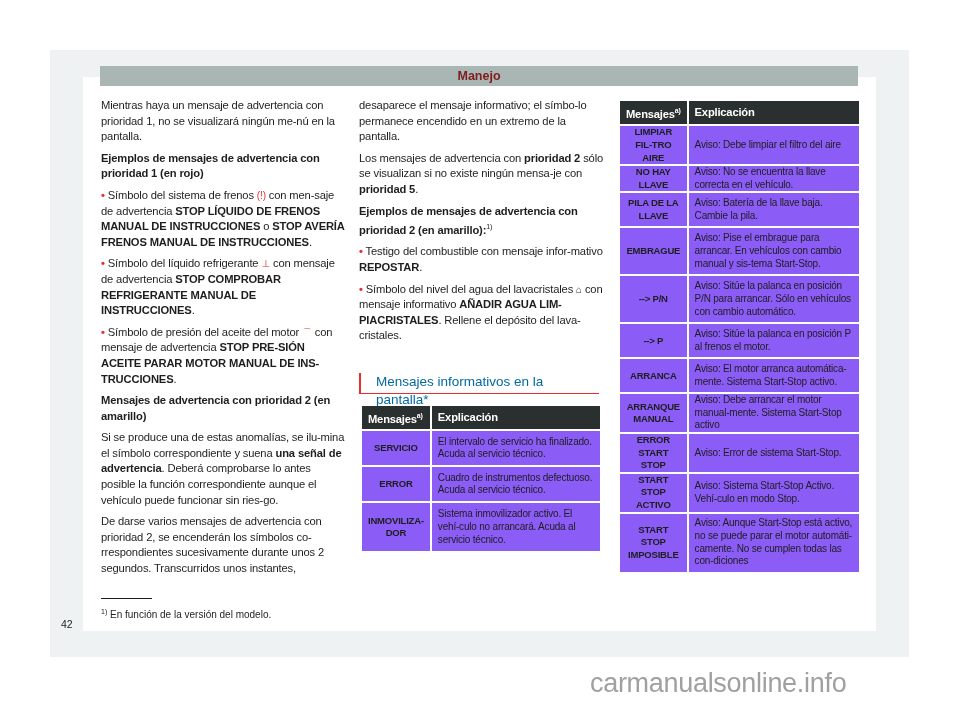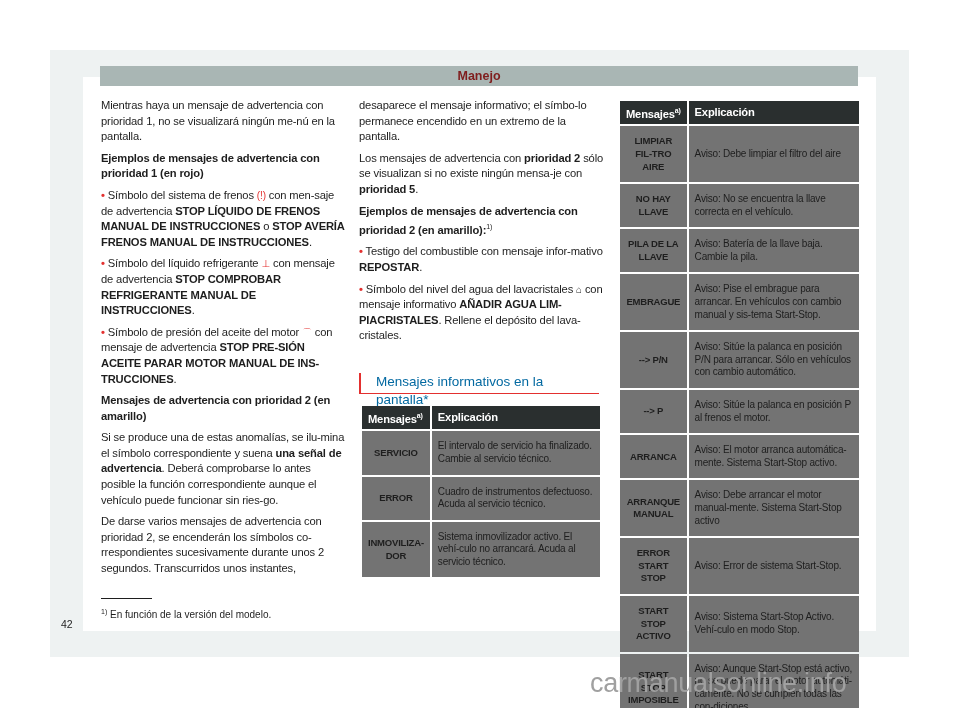--- a/index.html
+++ b/index.html
@@ -16,21 +16,21 @@
   .col b { font-weight: bold; }
   .bullet { color: #e3302f; font-weight: bold; }
   .ico { color: #e3302f; font-size: 10px; }
   .col1 { left: 101px; top: 98px; width: 246px; }
   .col2 { left: 359px; top: 98px; width: 246px; }
 
   .sec-heading { position: absolute; left: 359px; top: 373px; width: 240px; height: 21px; border-left: 2px solid #e3302f; border-bottom: 1px solid #e3302f; padding-left: 15px; font-size: 13.5px; line-height: 18px; font-weight: normal; color: #0369a1; }
 
   table.msg { position: absolute; border-collapse: separate; border-spacing: 2px; font-size: 10px; line-height: 12.6px; font-family: "Liberation Sans", sans-serif; letter-spacing: -0.2px; }
   table.msg th { background: #2a2f2f; color: #fff; font-weight: bold; font-size: 11.2px; text-align: left; padding: 4px 6px; height: 22px; }
-  table.msg td { background: #737373; padding: 9px 6px; vertical-align: middle; }
+  table.msg td { background: #8b5cf6; padding: 0 6px; vertical-align: middle; }
   table.msg td.k { font-weight: bold; text-align: center; font-size: 9.5px; }
   table.msg sup { font-size: 7px; }
   .t1 { left: 360px; top: 404px; width: 242px; }
   .t1 td.k { width: 64px; }
   .t2 { left: 618px; top: 99px; width: 243px; }
   .t2 td.k { width: 66px; }
 
   .fn-rule { position: absolute; left: 101px; top: 598px; width: 51px; height: 1px; background: #1e1e1e; }
   .footnote { position: absolute; left: 101px; top: 608px; font-size: 10px; color: #1e1e1e; }
   .footnote sup { font-size: 7px; }
@@ -108,21 +108,21 @@
 <table class="msg t1">
   <thead>
     <tr>
       <th><span>Mensajes</span><sup>a)</sup></th>
       <th>Explicación</th>
     </tr>
   </thead>
   <tbody>
     <tr style="height:34px">
         <td class="k">SERVICIO</td>
-        <td>El intervalo de servicio ha finalizado. Cambie al servicio técnico.</td>
+        <td>El intervalo de servicio ha finalizado. Acuda al servicio técnico.</td>
       </tr>
     <tr style="height:34px">
         <td class="k">ERROR</td>
         <td>Cuadro de instrumentos defectuoso. Acuda al servicio técnico.</td>
       </tr>
     <tr style="height:48px">
         <td class="k">INMOVILIZA-DOR</td>
         <td>Sistema inmovilizador activo. El vehí-culo no arrancará. Acuda al servicio técnico.</td>
       </tr>
   </tbody>

